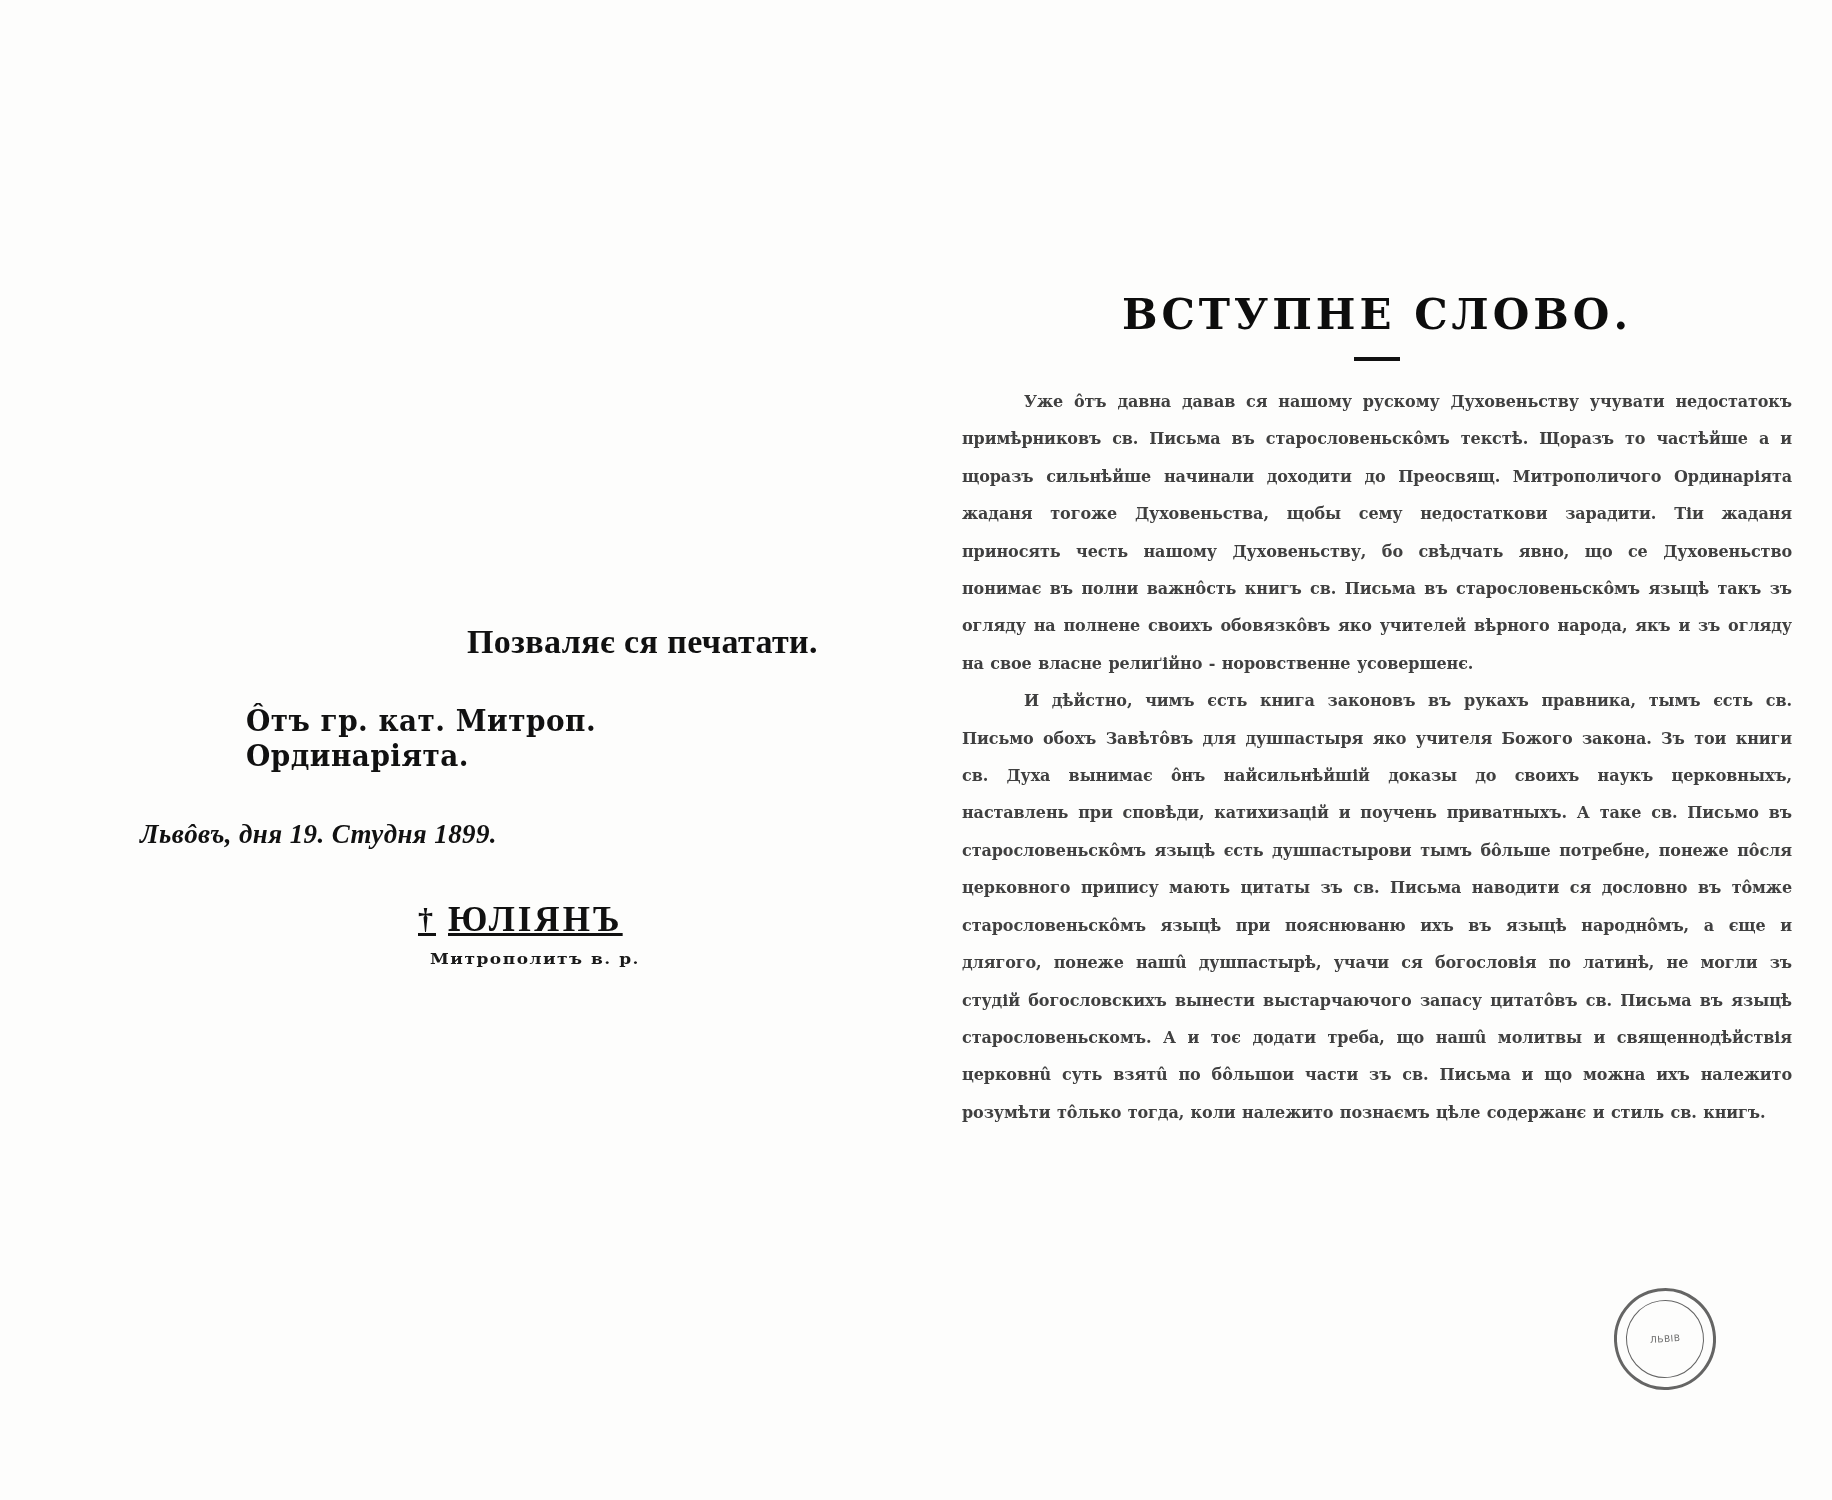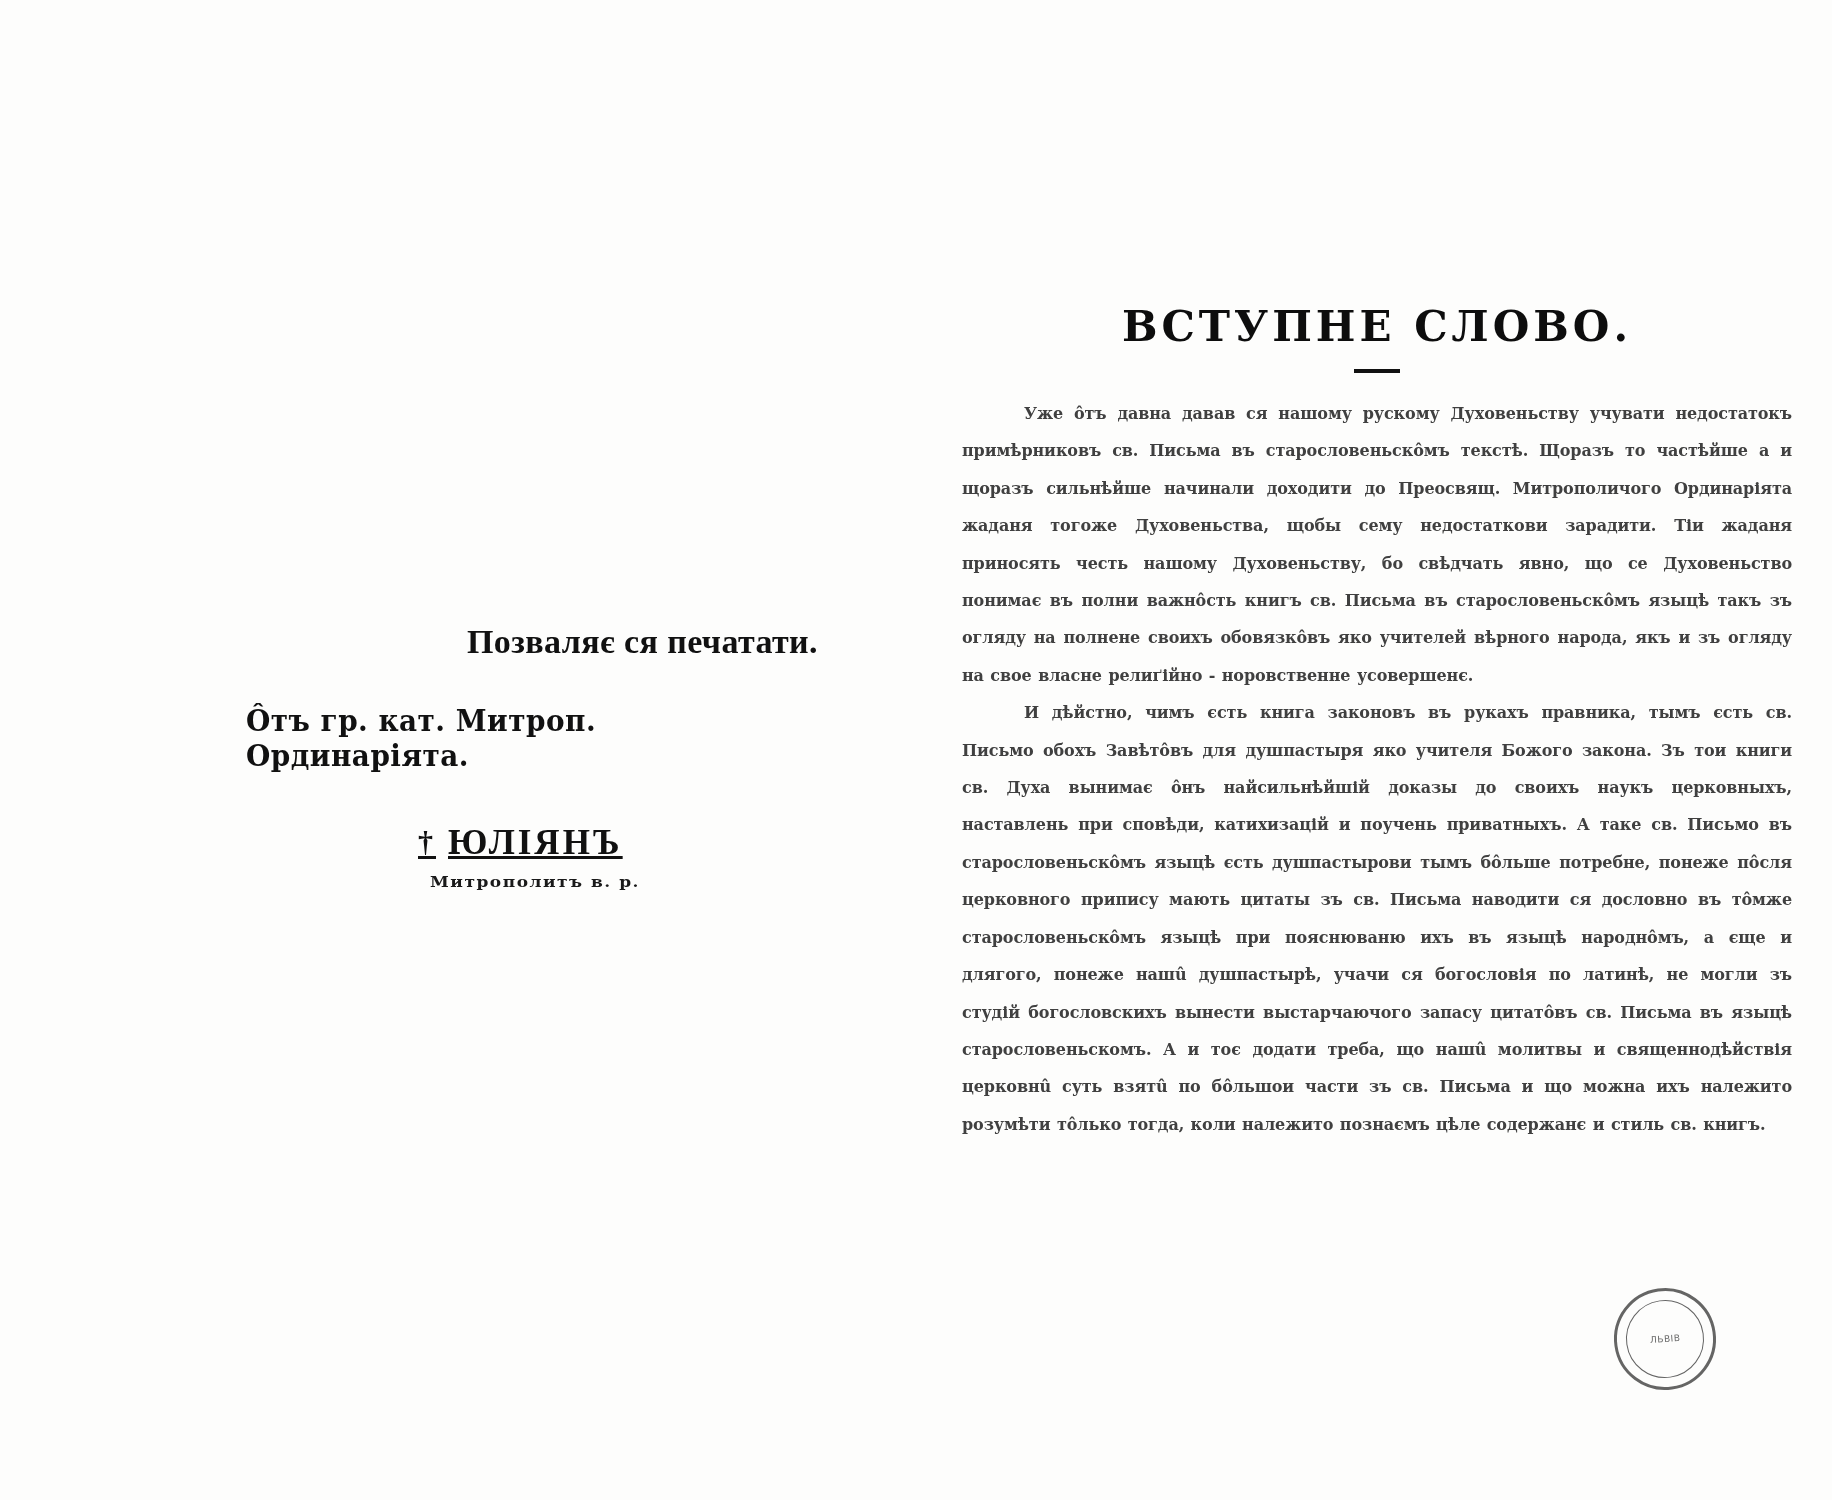--- a/index.html
+++ b/index.html
@@ -101,21 +101,21 @@
     font-family: "DejaVu Serif", serif;
     transform: scaleY(0.85);
     transform-origin: left top;
     color: #1a1a1a;
   }
 
   
   .right-page {
     position: absolute;
     left: 916px;
-    top: 12px;
+    top: 0;
     width: 916px;
     height: 1312px;
   }
   .foreword {
     position: absolute;
     left: 46px;
     top: 290px;
     width: 830px;
   }
   .foreword h1 {
@@ -190,20 +190,21 @@
 <div class="page">
 
   <div class="left-page">
     <div class="imprimatur">
 
 
       <div class="permit-line">Позваляє ся печатати.</div>
 
       <div class="ordinariat-line">Ôтъ гр. кат. Митроп. Ординаріята.</div>
 
+      <div class="place-date">Львôвъ, дня 19. Студня 1899.</div>
 
       <div class="signature">
         <span class="sig-cross">†</span><span>ЮЛІЯНЪ</span>
       </div>
 
       <div class="sig-title">Митрополитъ в. р.</div>
 
     </div>
   </div>
 

